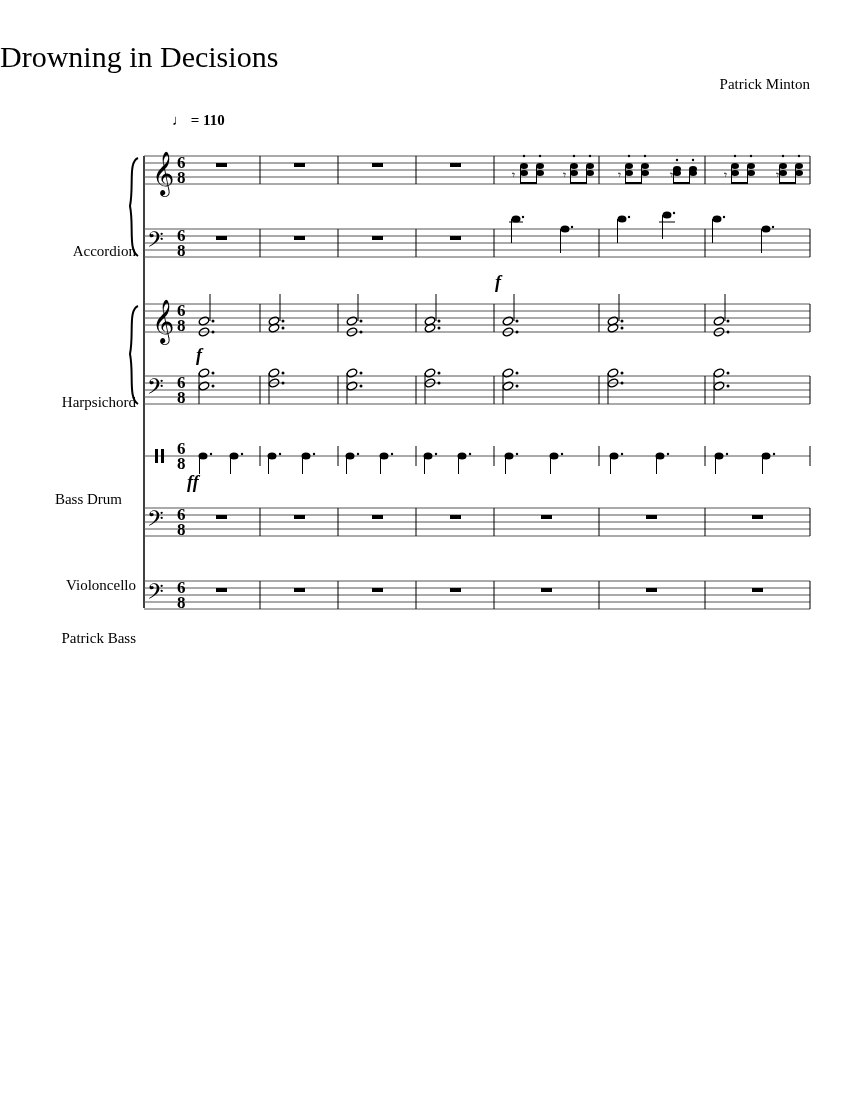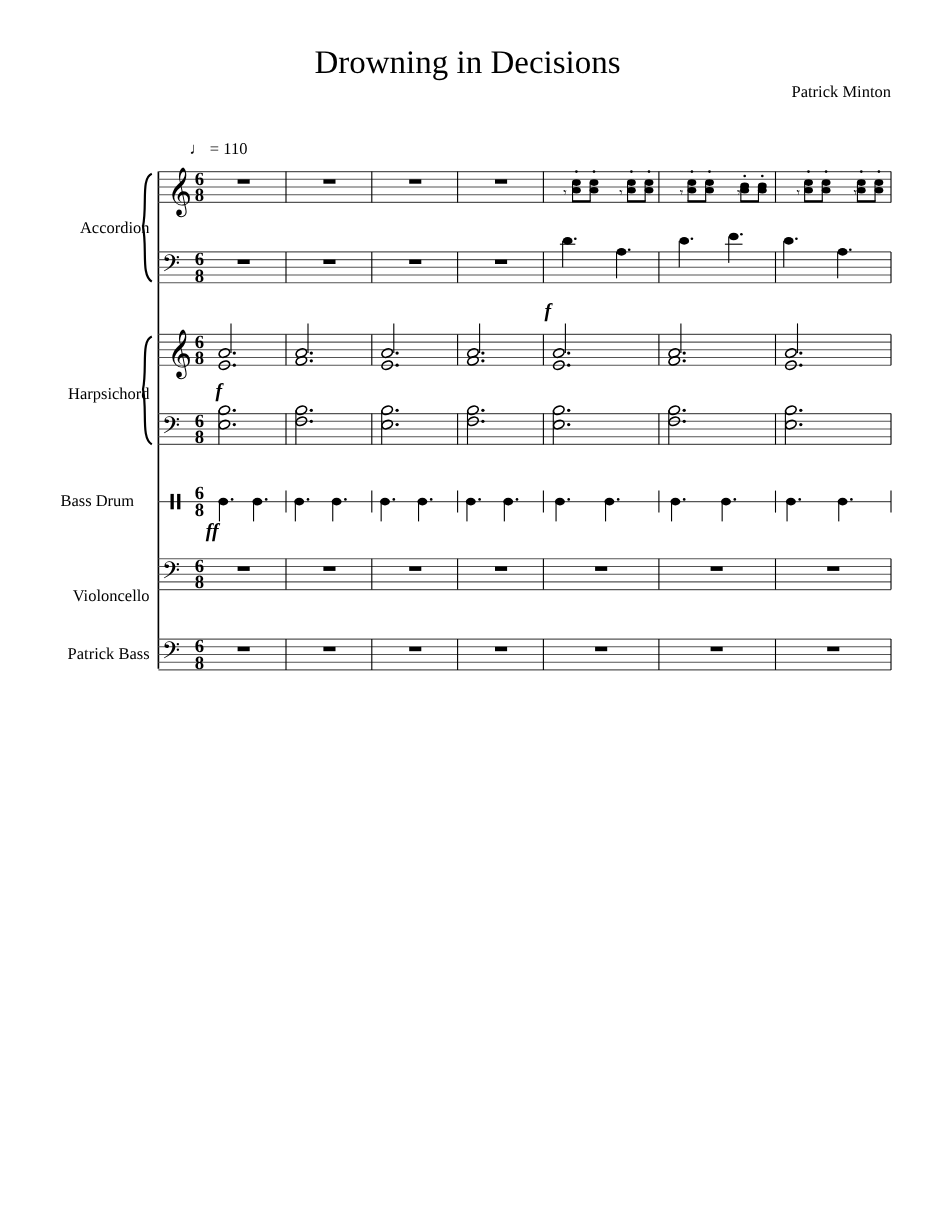--- a/index.html
+++ b/index.html
@@ -1,20 +1,20 @@
 <!DOCTYPE html>
 <html><head>
 <meta charset="utf-8">
 <style>
   html, body { margin:0; padding:0; background:#fff; }
   body { width:850px; height:1100px; position:relative; overflow:hidden; font-family:"Liberation Serif", serif; color:#000; }
-  .title { position:absolute; top:40px; left:0; width:850px; text-align:center; font-size:30px; }
+  .title { position:absolute; top:40px; left:0; width:850px; font-size:30px; }
   .composer { position:absolute; top:76px; right:40px; font-size:15px; }
-  .tempo { position:absolute; top:128px; left:172px; font-size:15px; font-weight:normal; }
-  .inst-label { position:absolute; font-size:15px; text-align:right; width:128px; left:8px; }
+  .tempo { position:absolute; top:112px; left:172px; font-size:15px; font-weight:bold; }
+  .inst-label { position:absolute; font-size:15px; text-align:right; width:128px; left:8px;margin-top:43px; }
   svg.score { position:absolute; left:0; top:0; }
 </style>
 </head>
 <body>
 
 <div class="title">Drowning in Decisions</div>
 <div class="composer">Patrick Minton</div>
 <div class="tempo">♩ = 110</div>
 
 <div class="inst-label" style="top:200px">Accordion</div>

